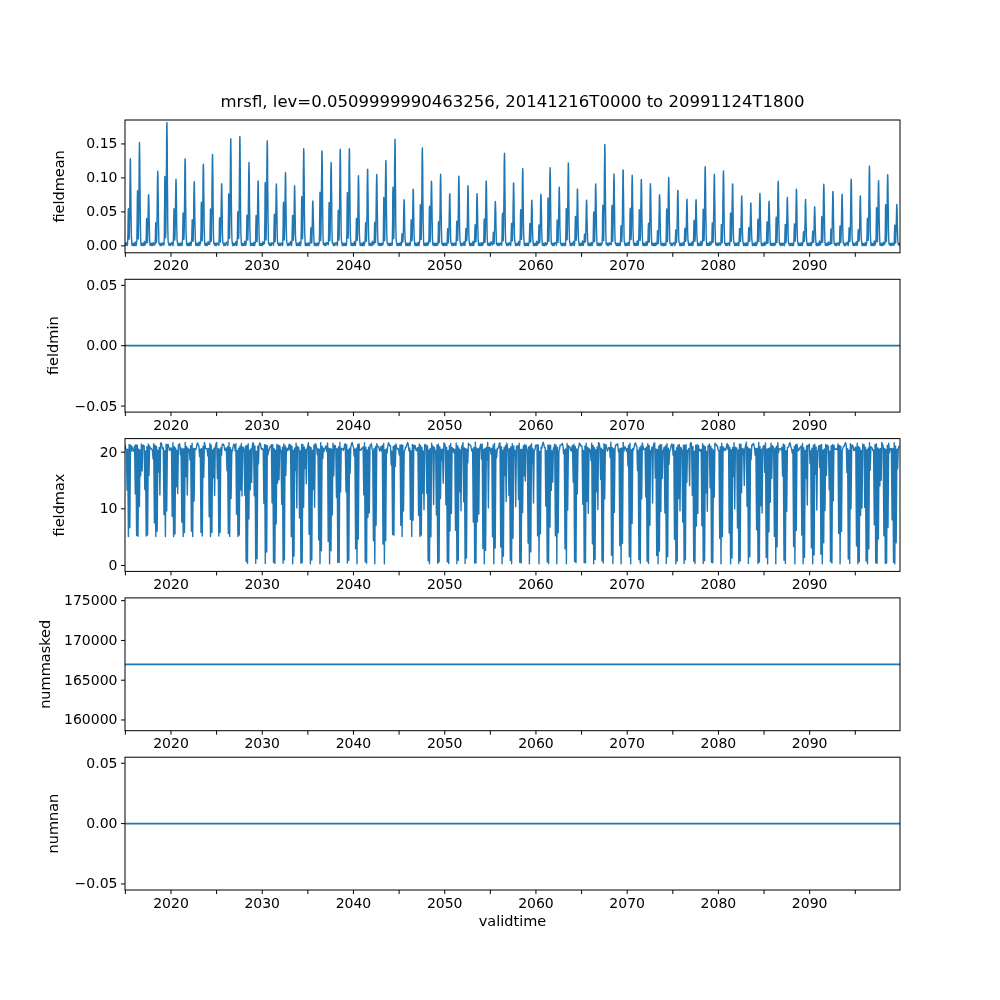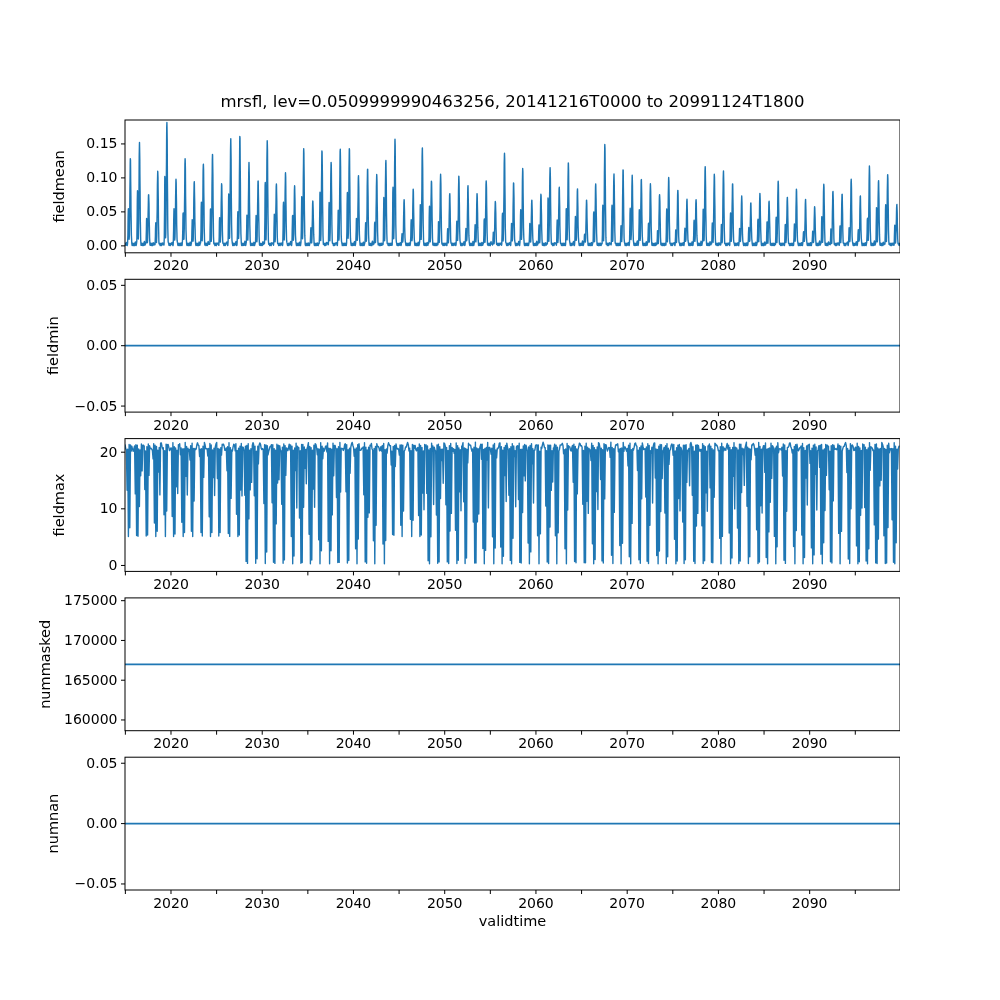--- a/index.html
+++ b/index.html
@@ -1,16 +1,16 @@
 <!DOCTYPE html>
 <html><head>
 <meta charset="utf-8">
 <style>
   html,body{margin:0;padding:0;background:#ffffff;}
-  .fig-wrap{position:relative;width:900px;height:1000px;background:#ffffff;overflow:hidden;}
+  .fig-wrap{position:relative;width:1000px;height:1000px;background:#ffffff;overflow:hidden;}
   svg{display:block;}
   text{font-family:"DejaVu Sans","Liberation Sans",sans-serif;fill:#000000;}
   .title-text{font-size:16.5px;}
   .axis-label{font-size:14.5px;}
   .ylab{font-size:14.5px;}
 </style>
 </head>
 <body>
 
 <div class="fig-wrap">

